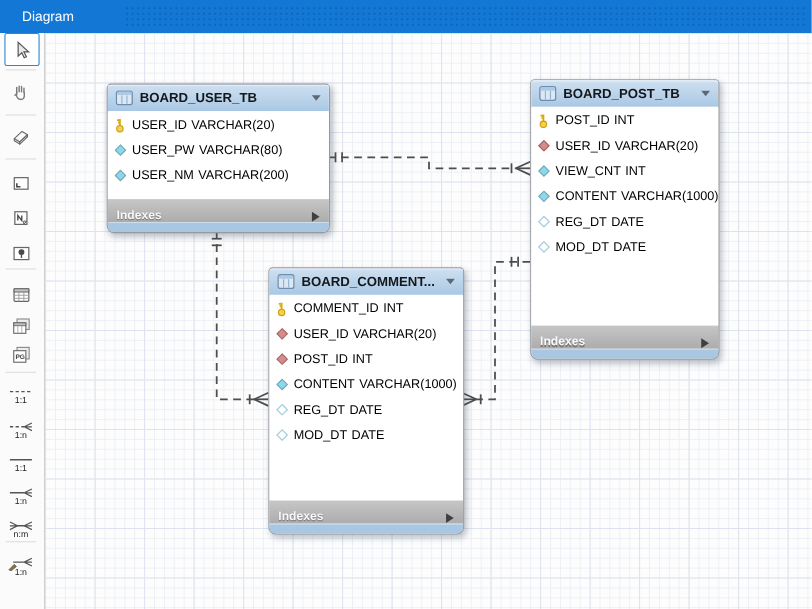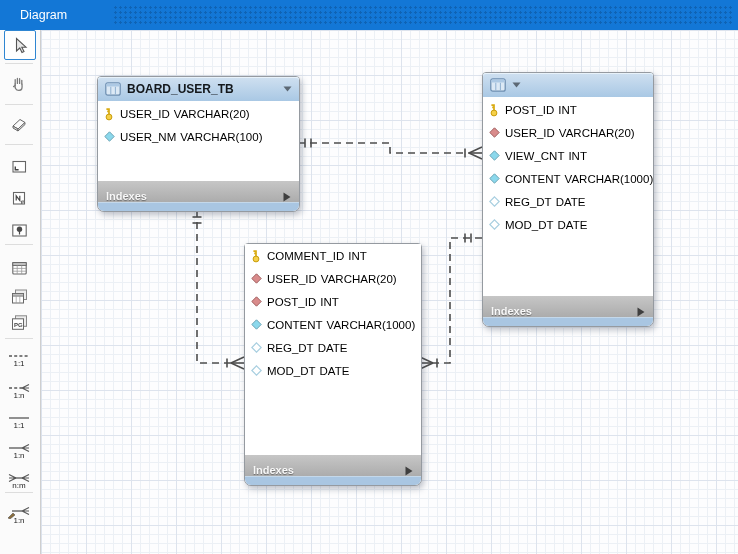--- a/index.html
+++ b/index.html
@@ -149,22 +149,33 @@
         <span class="col-type">VARCHAR(20)</span>
       </div>
       <div class="tc-row">
         <div class="cicon">
           <span style="display: flex;">
             <svg width="11" height="11" viewBox="0 0 11 11">
               <path d="M5.5 0.8 L10.2 5.5 L5.5 10.2 L0.8 5.5 Z" fill="#8bd8ec" stroke="#6da4b4" stroke-width="1"></path>
             </svg>
           </span>
         </div>
+        <span class="col-name">USER_PW</span>
+        <span class="col-type">VARCHAR(80)</span>
+      </div>
+      <div class="tc-row">
+        <div class="cicon">
+          <span style="display: flex;">
+            <svg width="11" height="11" viewBox="0 0 11 11">
+              <path d="M5.5 0.8 L10.2 5.5 L5.5 10.2 L0.8 5.5 Z" fill="#8bd8ec" stroke="#6da4b4" stroke-width="1"></path>
+            </svg>
+          </span>
+        </div>
         <span class="col-name">USER_NM</span>
-        <span class="col-type">VARCHAR(100)</span>
+        <span class="col-type">VARCHAR(200)</span>
       </div>
       <div class="tc-spacer"></div>
       <div class="tc-footer">
         <span>Indexes</span>
         <span class="fexp" style="display: flex;">
           <svg width="8" height="10" viewBox="0 0 8 10">
             <path d="M0.5 0.5 V9.5 L7.5 5 Z" fill="#3f3f3f"></path>
           </svg>
         </span>
       </div>
@@ -172,20 +183,21 @@
     </div>
     <div class="table-card" style="left: 482px; top: 72px; width: 170px; height: 253px;">
       <div class="tc-header">
         <span style="display: flex;">
           <svg width="16" height="14" viewBox="0 0 16 14">
             <rect x="0.8" y="0.8" width="14.4" height="12.4" rx="2" fill="#dcE9f5" stroke="#6c8db0" stroke-width="1.2"></rect>
             <rect x="1.4" y="1.4" width="13.2" height="3" rx="1" fill="#adc9e4"></rect>
             <path d="M5.8 4.8 V12.4 M10.4 4.8 V12.4" stroke="#8fb0d0" stroke-width="1"></path>
           </svg>
         </span>
+        <span class="tc-name">BOARD_POST_TB</span>
         <span style="display: flex;">
           <svg width="9" height="6" viewBox="0 0 9 6">
             <path d="M0.5 0.5 H8.5 L4.5 5.5 Z" fill="#5c6874"></path>
           </svg>
         </span>
       </div>
       <div class="tc-row">
         <div class="cicon">
           <span style="display: flex;">
             <svg width="10" height="15" viewBox="0 0 10 15">
@@ -257,20 +269,35 @@
         <span>Indexes</span>
         <span class="fexp" style="display: flex;">
           <svg width="8" height="10" viewBox="0 0 8 10">
             <path d="M0.5 0.5 V9.5 L7.5 5 Z" fill="#3f3f3f"></path>
           </svg>
         </span>
       </div>
       <div class="tc-strip"></div>
     </div>
     <div class="table-card" style="left: 244px; top: 243px; width: 176px; height: 241px;">
+      <div class="tc-header">
+        <span style="display: flex;">
+          <svg width="16" height="14" viewBox="0 0 16 14">
+            <rect x="0.8" y="0.8" width="14.4" height="12.4" rx="2" fill="#dcE9f5" stroke="#6c8db0" stroke-width="1.2"></rect>
+            <rect x="1.4" y="1.4" width="13.2" height="3" rx="1" fill="#adc9e4"></rect>
+            <path d="M5.8 4.8 V12.4 M10.4 4.8 V12.4" stroke="#8fb0d0" stroke-width="1"></path>
+          </svg>
+        </span>
+        <span class="tc-name">BOARD_COMMENT...</span>
+        <span style="display: flex;">
+          <svg width="9" height="6" viewBox="0 0 9 6">
+            <path d="M0.5 0.5 H8.5 L4.5 5.5 Z" fill="#5c6874"></path>
+          </svg>
+        </span>
+      </div>
       <div class="tc-row">
         <div class="cicon">
           <span style="display: flex;">
             <svg width="10" height="15" viewBox="0 0 10 15">
               <path d="M5 2.2 V9 M5 3.2 H2.4 M5 5.4 H3.2" stroke="#d9ab10" stroke-width="1.7" fill="none"></path>
               <circle cx="5" cy="11" r="2.9" fill="#f5d049" stroke="#c99d0c" stroke-width="1"></circle>
             </svg>
           </span>
         </div>
         <span class="col-name">COMMENT_ID</span>

